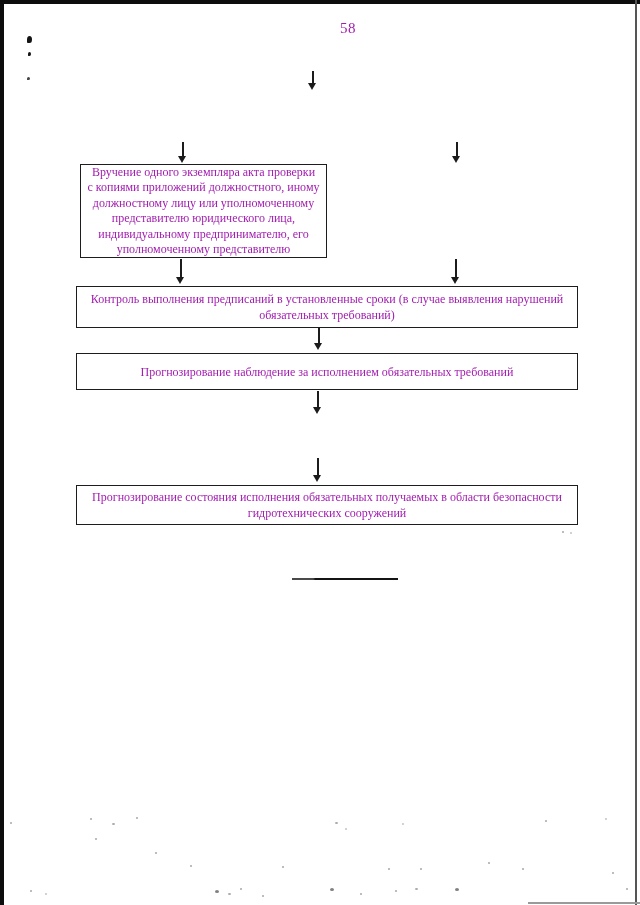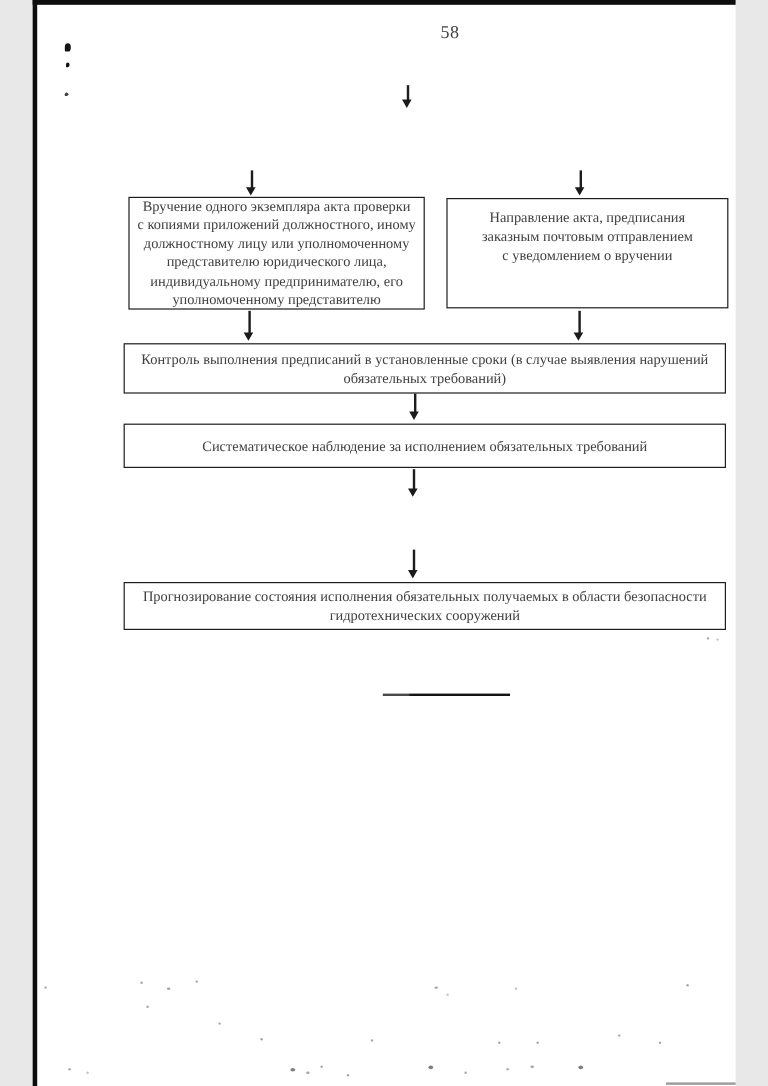--- a/index.html
+++ b/index.html
@@ -1,18 +1,18 @@
 <!DOCTYPE html>
 <html><head>
 <meta charset="utf-8">
 <style>
   html,body { margin:0; padding:0; background:#e8e8e8; }
   .page {
-    position:relative; width:586px; height:905px; background:#ffffff;
-    font-family:"Liberation Serif","DejaVu Serif",serif; color:#404040;
+    position:relative; width:640px; height:905px; background:#ffffff;
+    font-family:"Liberation Serif","DejaVu Serif",serif; color:#a21caf;
     overflow:hidden; margin:0 auto;
   }
   
   .border-top  { position:absolute; left:0; top:0; width:640px; height:4px; background:#0d0d0d; }
   .border-left { position:absolute; left:0; top:0; width:4px; height:905px; background:#0d0d0d; }
   .border-right{ position:absolute; left:635px; top:0; width:2px; height:905px; background:#555; }
   .bottom-gray { position:absolute; left:528px; top:902px; width:112px; height:2px; background:#9a9a9a; }
 
   .page-number { position:absolute; left:318px; top:20px; width:60px; text-align:center;
                  font-size:15px; letter-spacing:0.5px; }
@@ -72,41 +72,36 @@
   <div class="ahead" style="left:452px; top:156px;"></div>
 
   <div class="box b2">
     <span>Вручение одного экземпляра акта проверки
 с копиями приложений должностного, иному
 должностному лицу или уполномоченному
 представителю юридического лица,
 индивидуальному предпринимателю, его
 уполномоченному представителю</span>
   </div>
-  <div class="box b3">
-    <span>Направление акта, предписания
-заказным почтовым отправлением
-с уведомлением о вручении</span>
-  </div>
 
   <div class="vstem" style="left:180px; top:259px; height:19px;"></div>
   <div class="ahead" style="left:176px; top:277px;"></div>
   <div class="vstem" style="left:455px; top:259px; height:19px;"></div>
   <div class="ahead" style="left:451px; top:277px;"></div>
 
   <div class="box b4">
     <span>Контроль выполнения предписаний в установленные сроки (в случае выявления нарушений
 обязательных требований)</span>
   </div>
 
   <div class="vstem" style="left:318px; top:328px; height:16px;"></div>
   <div class="ahead" style="left:314px; top:343px;"></div>
 
   <div class="box b5">
-    <span>Систематическое наблюдение за исполнением обязательных требований</span>
+    <span>Прогнозирование наблюдение за исполнением обязательных требований</span>
   </div>
 
   <div class="vstem" style="left:317px; top:391px; height:17px;"></div>
   <div class="ahead" style="left:313px; top:407px;"></div>
 
 
   <div class="vstem" style="left:317px; top:458px; height:18px;"></div>
   <div class="ahead" style="left:313px; top:475px;"></div>
 
   <div class="box b7">

